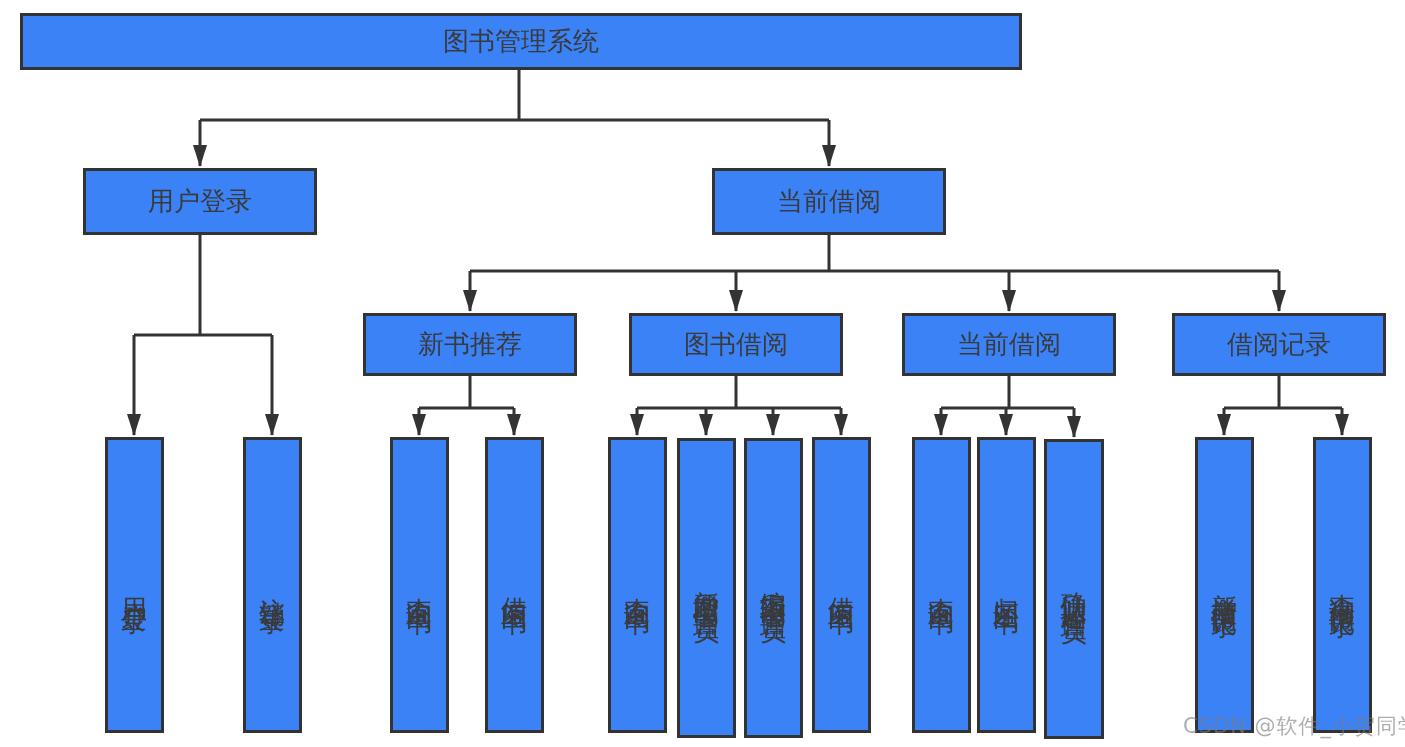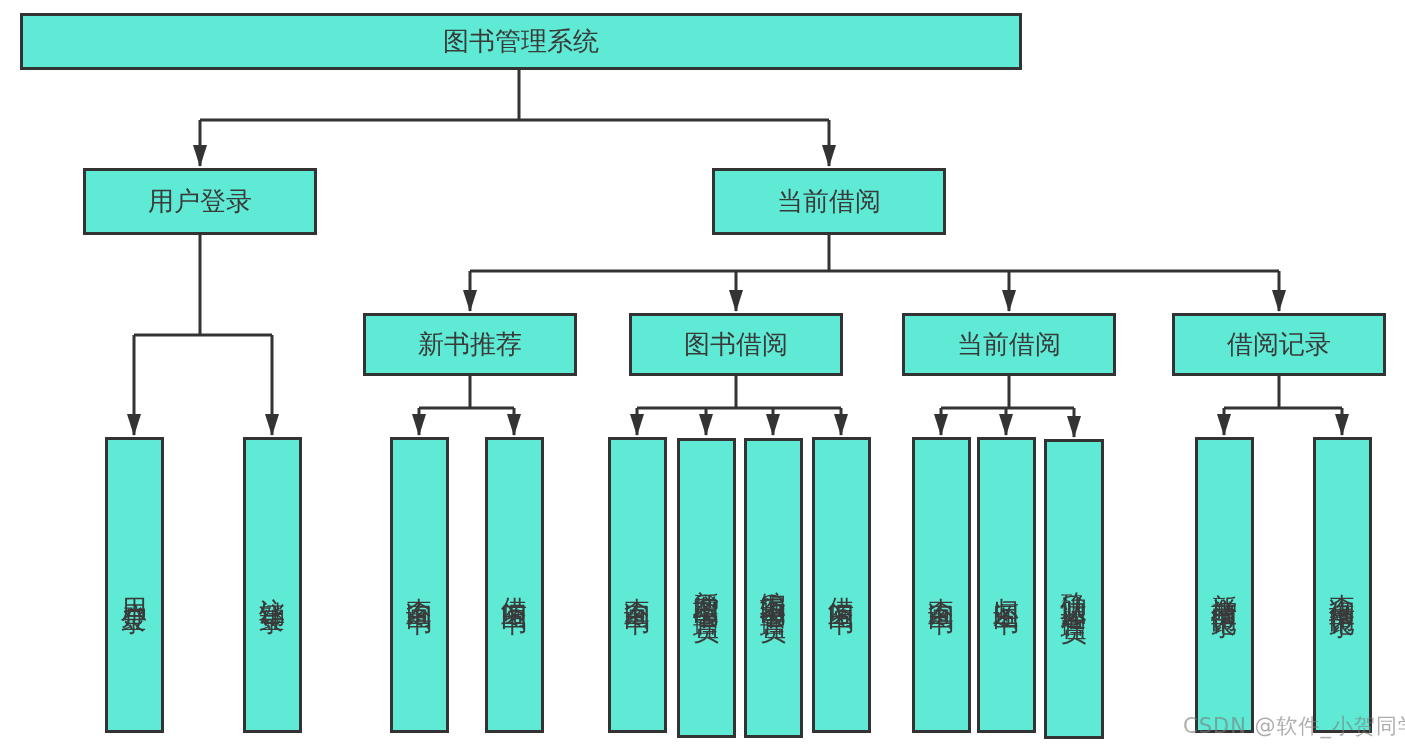--- a/index.html
+++ b/index.html
@@ -8,21 +8,21 @@
     width:1405px;height:747px;
     background:#ffffff;
     font-family:"DejaVu Sans","Liberation Sans",sans-serif;
     overflow:hidden;
   }
   .connectors{position:absolute;left:0;top:0;width:1405px;height:747px;z-index:1;}
   .node{
     position:absolute;
     box-sizing:border-box;
     border:3px solid #333333;
-    background:#5eead4;
+    background:#3b82f6;
     color:#3a3a3a;
     display:flex;align-items:center;justify-content:center;
     font-size:26px;
     z-index:2;
     text-align:center;
     white-space:nowrap;
   }
   .node.v span{
     writing-mode:vertical-rl;
     text-orientation:upright;

